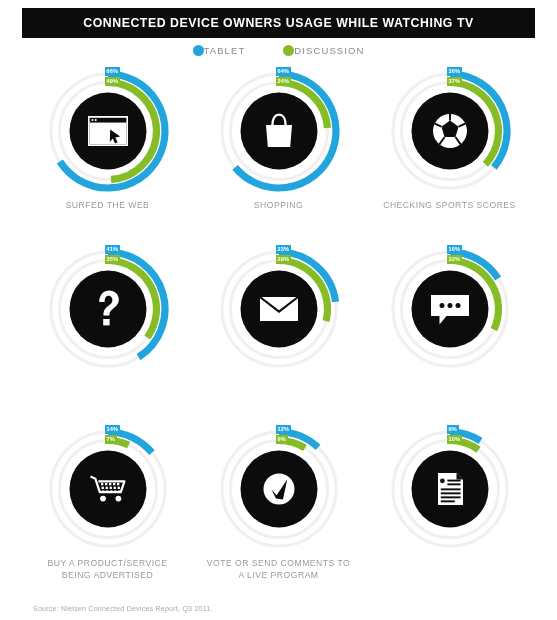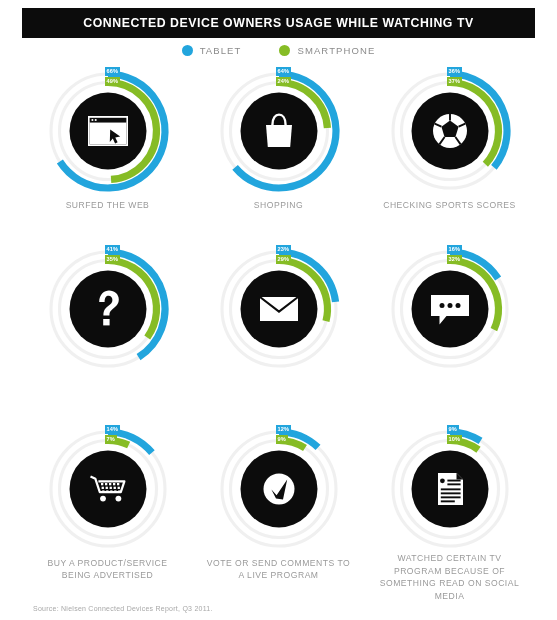--- a/index.html
+++ b/index.html
@@ -43,21 +43,20 @@
     left: 0;
     width: 557px;
     display: flex;
     justify-content: center;
     align-items: center;
     gap: 38px;
   }
   .legend-item {
     display: flex;
     align-items: center;
-    gap: 7px;
   }
   .legend-dot {
     width: 11px;
     height: 11px;
     border-radius: 50%;
     display: block;
   }
   .legend-dot.tablet { background: #22a5dd; }
   .legend-dot.smartphone { background: #86bc25; }
   .legend-label {
@@ -145,21 +144,21 @@
   <div class="header-title">CONNECTED DEVICE OWNERS USAGE WHILE WATCHING TV</div>
 </div>
 
 <div class="legend">
   <div class="legend-item">
     <span class="legend-dot tablet"></span>
     <span class="legend-label">TABLET</span>
   </div>
   <div class="legend-item">
     <span class="legend-dot smartphone"></span>
-    <span class="legend-label">SMARTPHONE</span>
+    <span class="legend-label">DISCUSSION</span>
   </div>
 </div>
 
 <div class="grid" id="grid">
     <div class="cell">
       <div class="donut-wrap">
     <svg width="130" height="130" viewBox="0 0 130 130">
       <circle cx="65" cy="65" r="57" fill="none" stroke="#f0f0f0" stroke-width="3.1"></circle>
       <circle cx="65" cy="65" r="48.5" fill="none" stroke="#f0f0f0" stroke-width="3.1"></circle>
       <path d="M 65 8 A 57 57 0 1 1 16.87330824638513 95.5421273138028" fill="none" stroke="#22a5dd" stroke-width="7.2" stroke-linecap="butt"></path>
@@ -378,17 +377,16 @@
       <rect x="-9.2" y="-0.6" width="19.8" height="1.9" fill="#0c0c0c"></rect>
       <rect x="-9.2" y="3.4" width="19.8" height="1.9" fill="#0c0c0c"></rect>
       <rect x="-9.2" y="7.4" width="19.8" height="1.9" fill="#0c0c0c"></rect>
       <rect x="-9.2" y="11.4" width="14.0" height="1.9" fill="#0c0c0c"></rect>
     </g>
       </g>
     </svg>
     <div class="chip tablet">9%</div>
     <div class="chip smartphone">10%</div>
   </div>
-      <div class="caption">WATCHED CERTAIN TV PROGRAM BECAUSE OF SOMETHING READ ON SOCIAL MEDIA</div>
     </div>
   </div>
 
 <div class="source">Source: Nielsen Connected Devices Report, Q3 2011.</div>
 
 </body></html>

